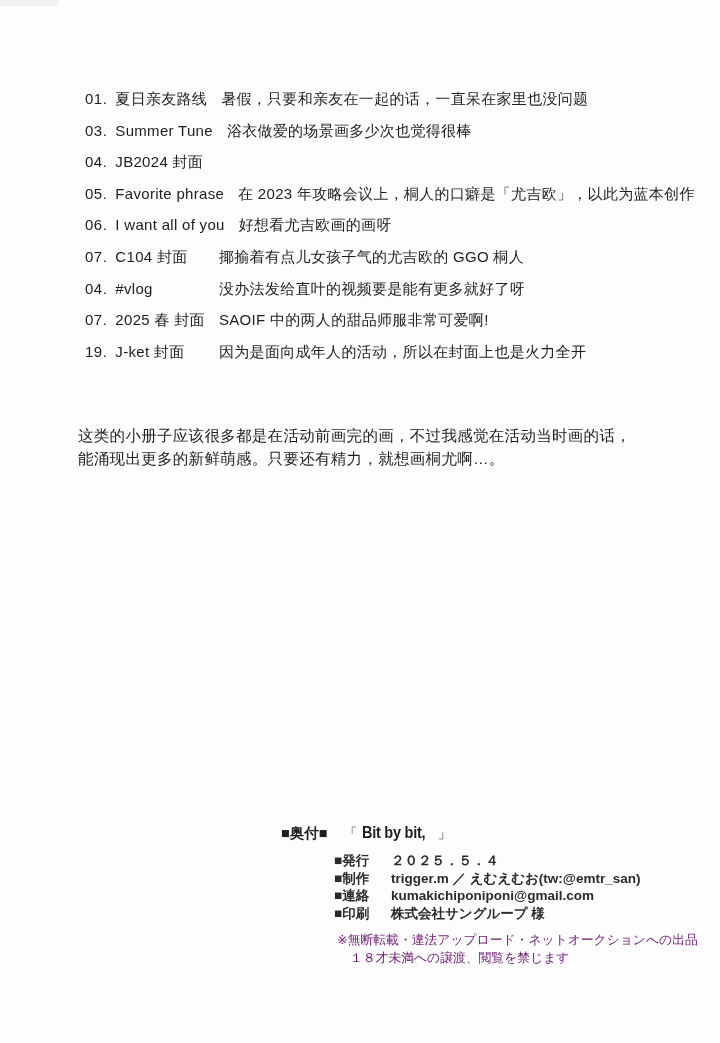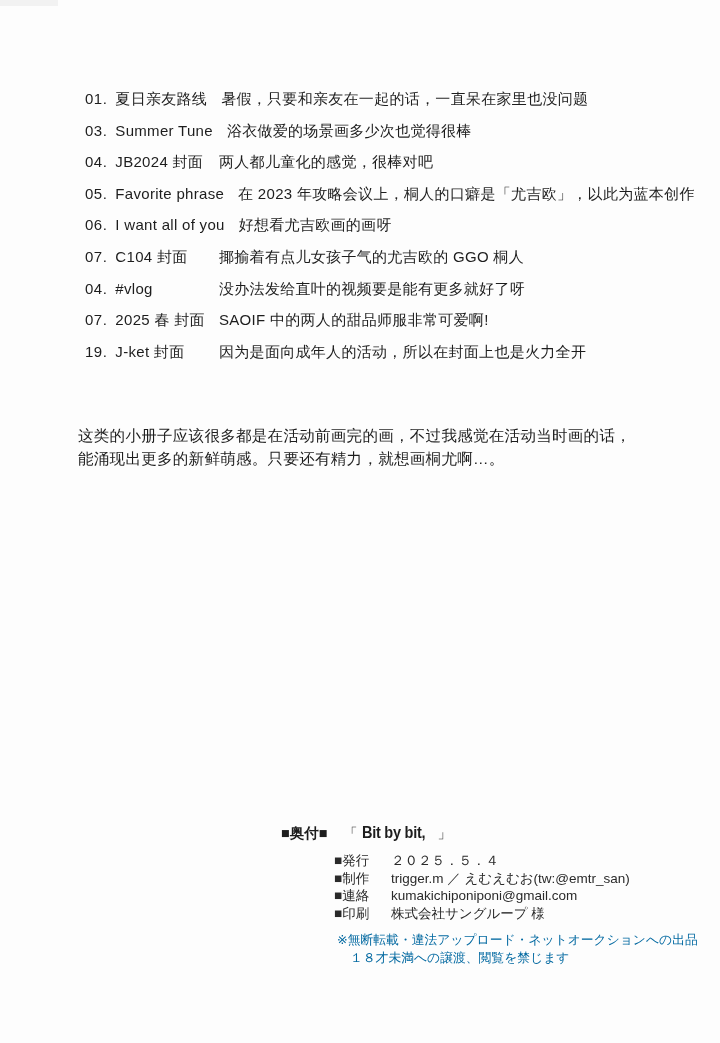--- a/index.html
+++ b/index.html
@@ -94,34 +94,35 @@
     left: 334px;
     top: 852px;
     font-size: 13.5px;
     color: #2a2a2a;
   }
   .colophon-row {
     display: flex;
     align-items: baseline;
     height: 17.6px;
     white-space: nowrap;
+    font-weight: bold;
   }
   .colophon-label {
     display: inline-block;
     min-width: 48px;
     margin-right: 9px;
   }
 
   .notice {
     position: absolute;
     left: 337px;
     top: 931px;
     font-size: 12.8px;
     line-height: 18px;
-    color: #0369a1;
+    color: #701a75;
     white-space: nowrap;
   }
   .notice-line2 {
     padding-left: 13px;
   }
 
   
   .scan-artifact {
     position: absolute;
     left: 0;
@@ -155,21 +156,20 @@
           <span class="row-title">Summer Tune</span>
         </span>
         <span class="row-comment">浴衣做爱的场景画多少次也觉得很棒</span>
       </div>
 
       <div class="artwork-row">
         <span class="row-head">
           <span class="row-number">04.</span>
           <span class="row-title">JB2024 封面</span>
         </span>
-        <span class="row-comment">两人都儿童化的感觉，很棒对吧</span>
       </div>
 
       <div class="artwork-row">
         <span class="row-head">
           <span class="row-number">05.</span>
           <span class="row-title">Favorite phrase</span>
         </span>
         <span class="row-comment">在 2023 年攻略会议上，桐人的口癖是「尤吉欧」，以此为蓝本创作</span>
       </div>
 

